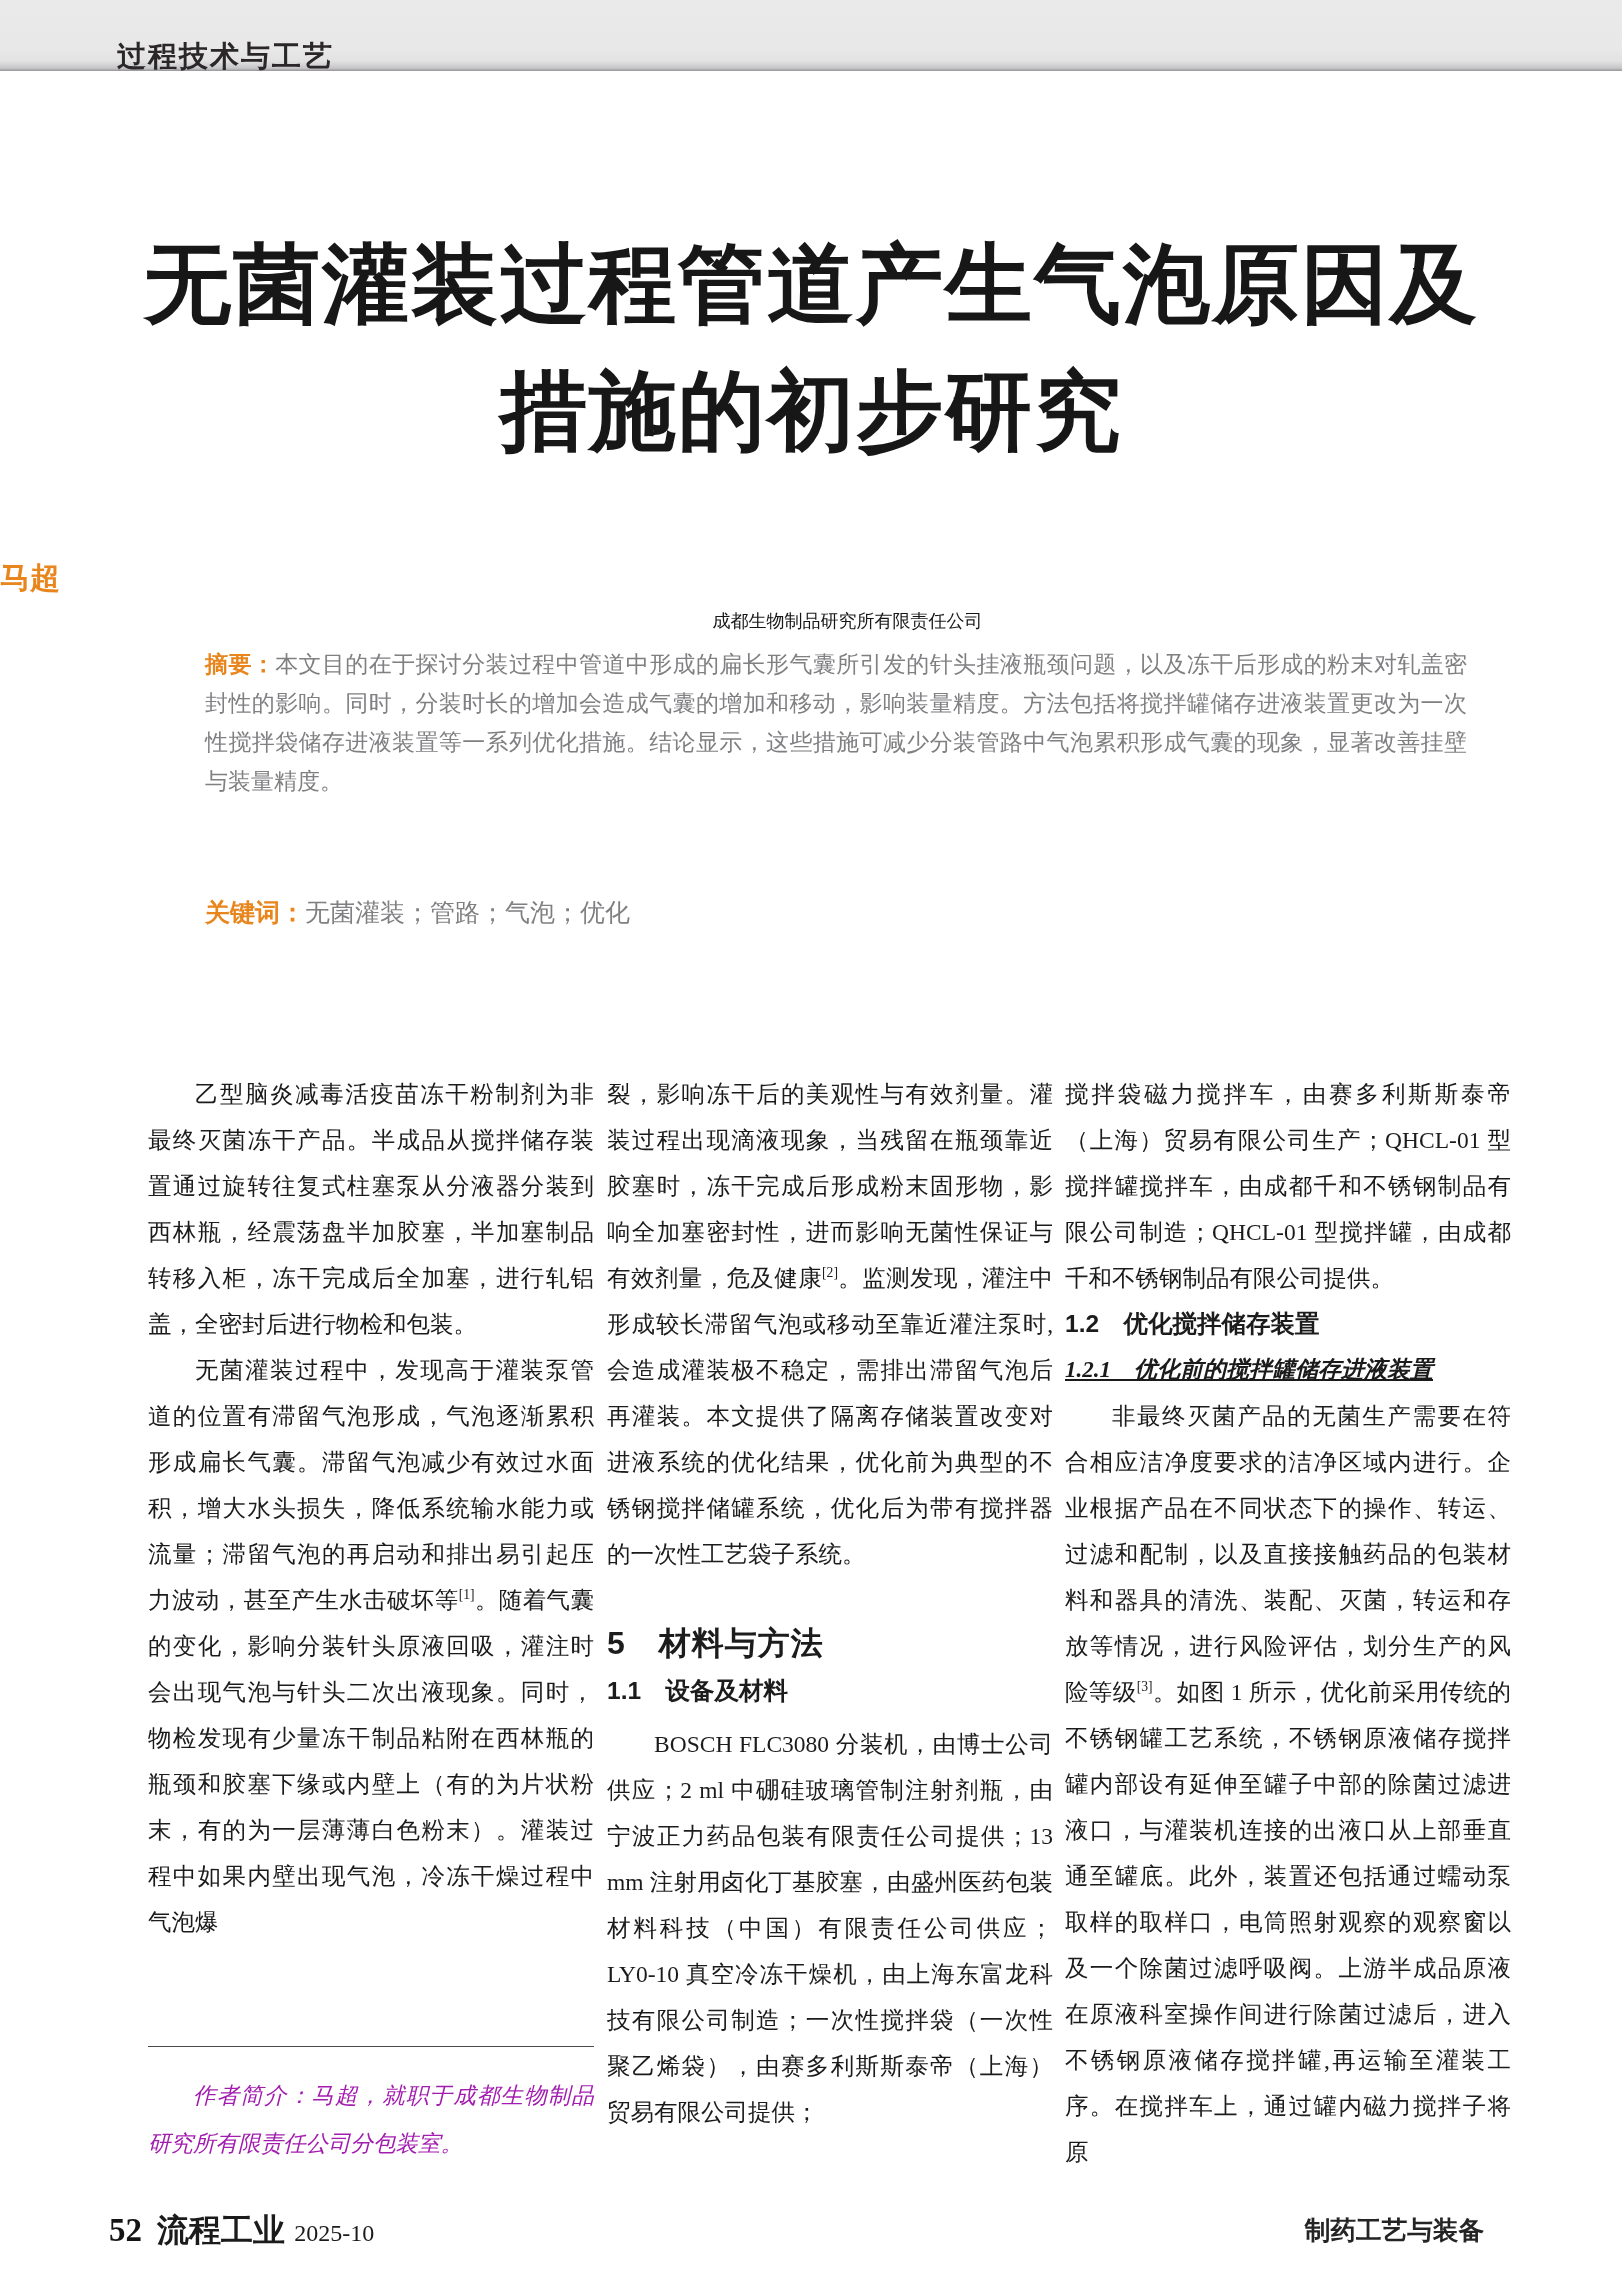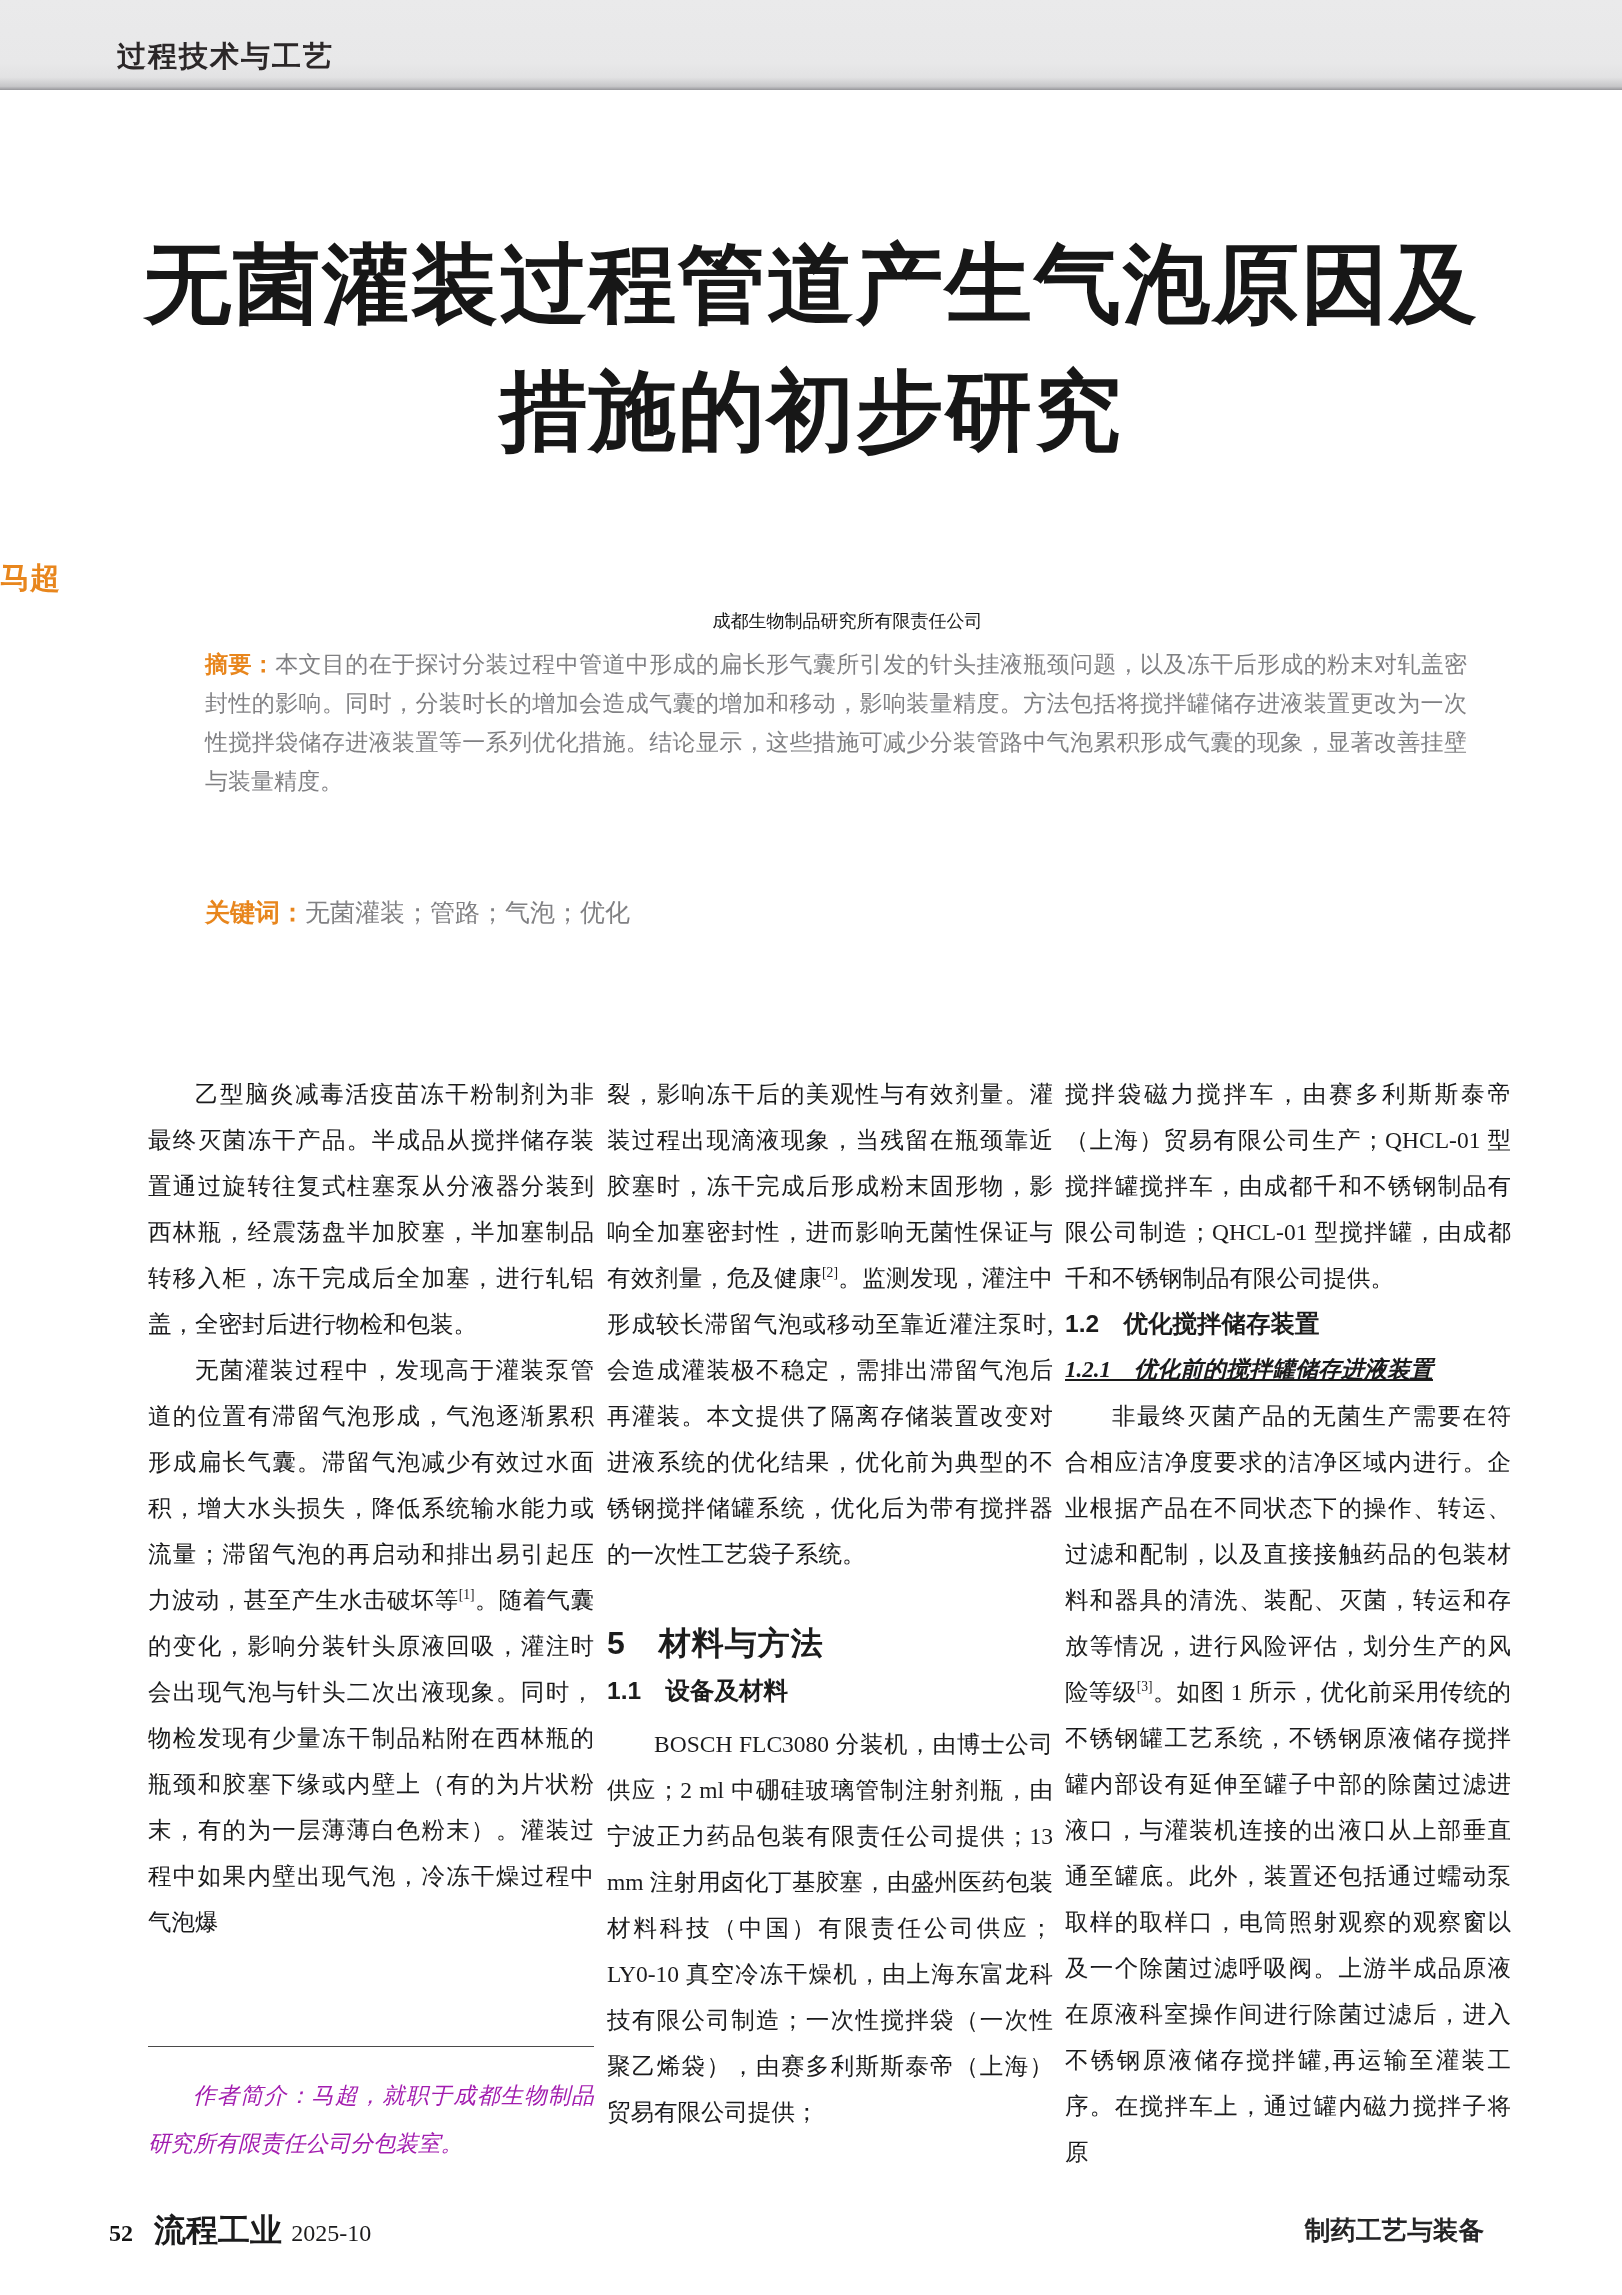--- a/index.html
+++ b/index.html
@@ -11,21 +11,21 @@
     overflow: hidden;
     font-family: "Liberation Serif", "DejaVu Serif", serif;
     color: #1b1b1c;
   }
 
   
   .band {
     position: absolute;
     top: 0; left: 0;
     width: 100%;
-    height: 90px;
+    height: 71px;
     background: linear-gradient(to bottom,
       #eaeaeb 0%, #e8e8e9 70%, #e2e2e3 86%, #c6c6c8 96%, #96969a 100%);
   }
   .band-label {
     position: absolute;
     left: 117px;
     top: 37px;
     font-family: "Liberation Sans", "DejaVu Sans", sans-serif;
     font-weight: 700;
     font-size: 29px;
@@ -168,23 +168,23 @@
   
   .footer-left {
     position: absolute;
     left: 109px;
     top: 2209px;
     display: flex;
     align-items: baseline;
   }
   .page-num {
     font-weight: 700;
-    font-size: 24px;
+    font-size: 33px;
     color: #141414;
-    margin-right: 21px;
+    margin-right: 15px;
   }
   .journal-name {
     font-family: "Liberation Sans", "DejaVu Sans", sans-serif;
     font-weight: 700;
     font-size: 32px;
     color: #1b1b1c;
     margin-right: 9.2px;
   }
   .journal-issue {
     font-size: 24px;

